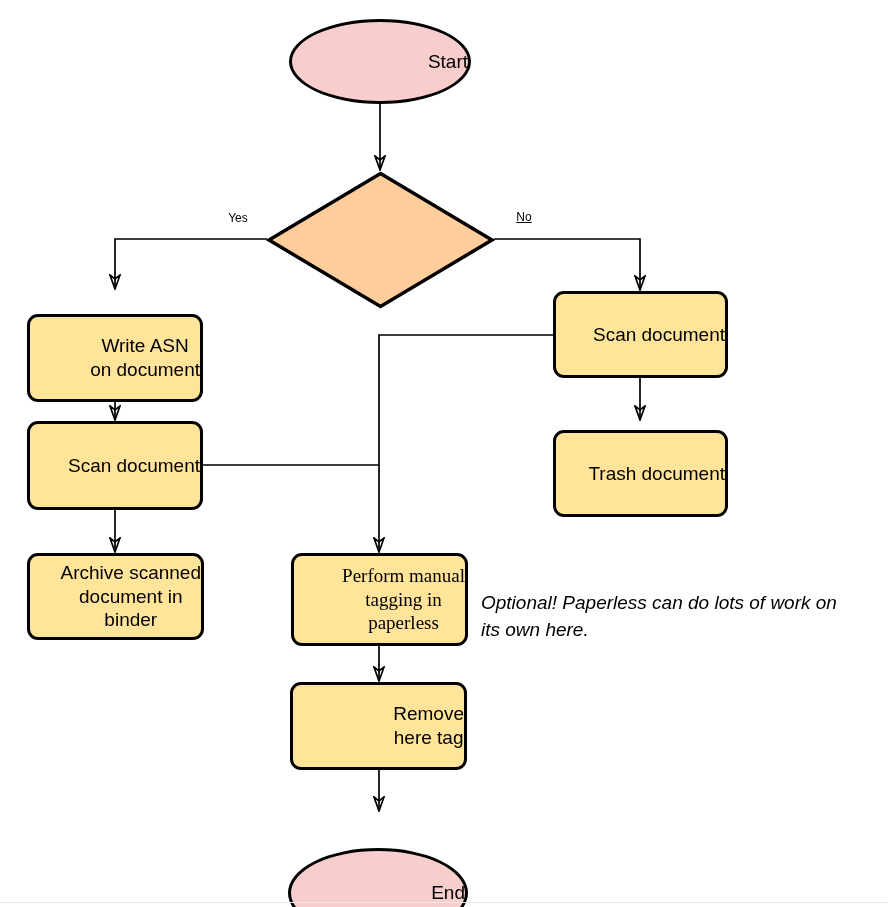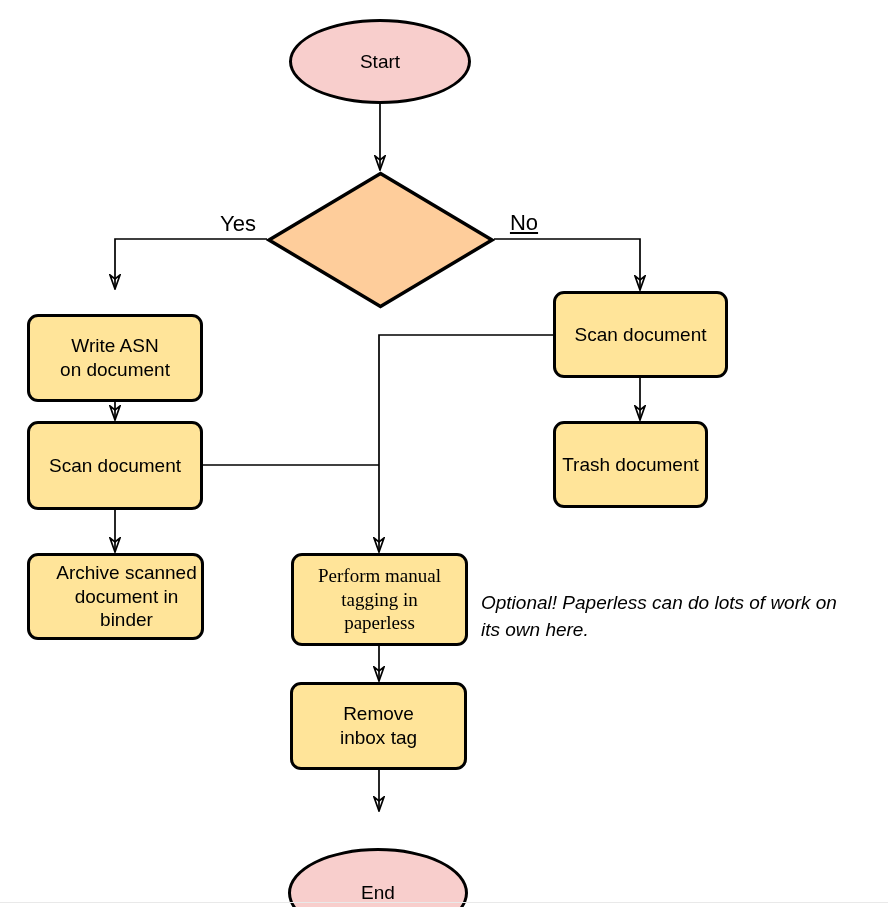--- a/index.html
+++ b/index.html
@@ -31,21 +31,21 @@
   .edges path {
     fill: none;
     stroke: var(--stroke, #000000);
     stroke-width: 1.7px;
   }
   .node {
     position: absolute;
     box-sizing: border-box;
     display: flex;
     align-items: center;
-    justify-content: center;
+    justify-content: flex-end;
     text-align: center;
     font-size: 19px;
     line-height: 1.25;
     white-space: pre-line;
     color: #000000;
   }
   .process {
     background: var(--process-fill, #ffe599);
     border: 3px solid var(--stroke, #000000);
     border-radius: 11px;
@@ -67,28 +67,28 @@
     position: relative;
     z-index: 1;
   }
   
   .n-start        { left: 289px; top:  19px; width: 182px; height:  85px; }
   .n-decision     { left: 266px; top: 171px; width: 229px; height: 138px; }
   .n-write-asn    { left:  27px; top: 290px; width: 176px; height:  88px; margin-top: 24px; }
   .n-scan-left    { left:  27px; top: 421px; width: 176px; height:  89px; }
   .n-archive      { left:  27px; top: 553px; width: 177px; height:  87px; padding-left: 22px; }
   .n-scan-right   { left: 553px; top: 291px; width: 175px; height:  87px; }
-  .n-trash        { left: 553px; top: 421px; width: 155px; height:  87px; }
+  .n-trash        { left: 553px; top: 430px; width: 175px; height:  87px; }
   .n-tagging      { left: 291px; top: 553px; width: 177px; height:  93px; font-family: Liberation Serif, serif; }
   .n-remove-inbox { left: 290px; top: 682px; width: 177px; height:  88px; }
   .n-end          { left: 288px; top: 848px; width: 180px; height:  90px; }
 
   .edge-label {
     position: absolute;
-    font-size: 22px;
+    font-size: 12px;
     text-align: center;
     width: 60px;
   }
   .el-yes { left: 208px; top: 211px; }
   .el-no  { left: 494px; top: 210px; text-decoration: underline; }
 
   .note {
     position: absolute;
     left: 481px;
     top: 590px;
@@ -164,21 +164,21 @@
   </div>
 
   <div class="node process n-tagging">
     <span>Perform manual
 tagging in
 paperless</span>
   </div>
 
   <div class="node process n-remove-inbox">
     <span>Remove
-inbox tag</span>
+here tag</span>
   </div>
 
   <div class="node terminal n-end">
     <span>End</span>
   </div>
 
   <div class="edge-label el-yes">Yes</div>
   <div class="edge-label el-no">No</div>
 
   <div class="note">Optional! Paperless can do lots of work on

